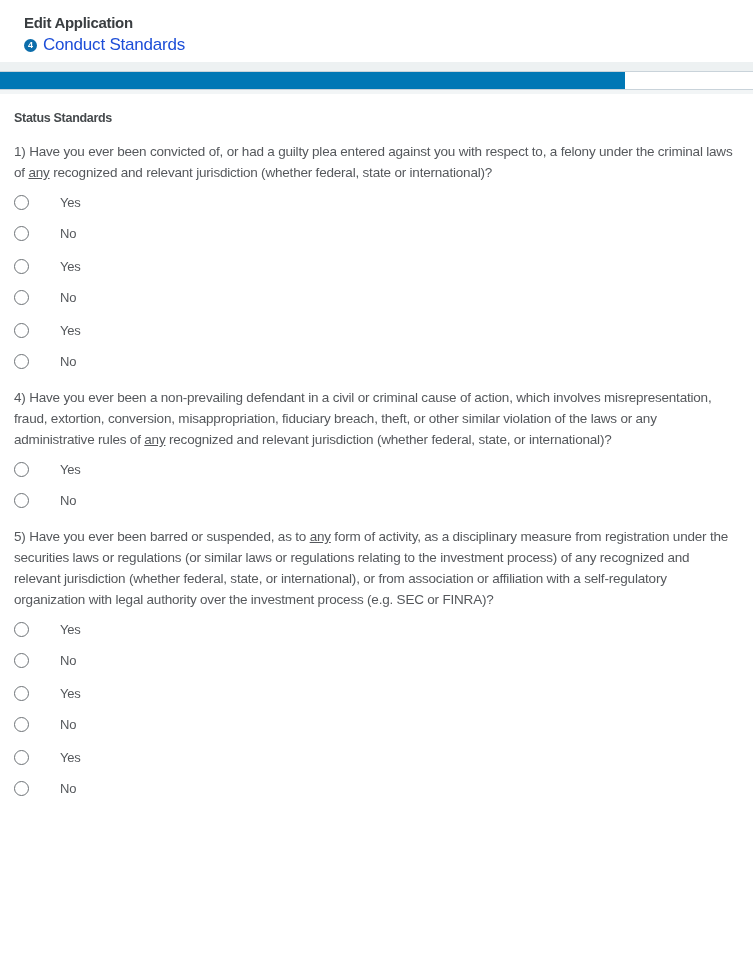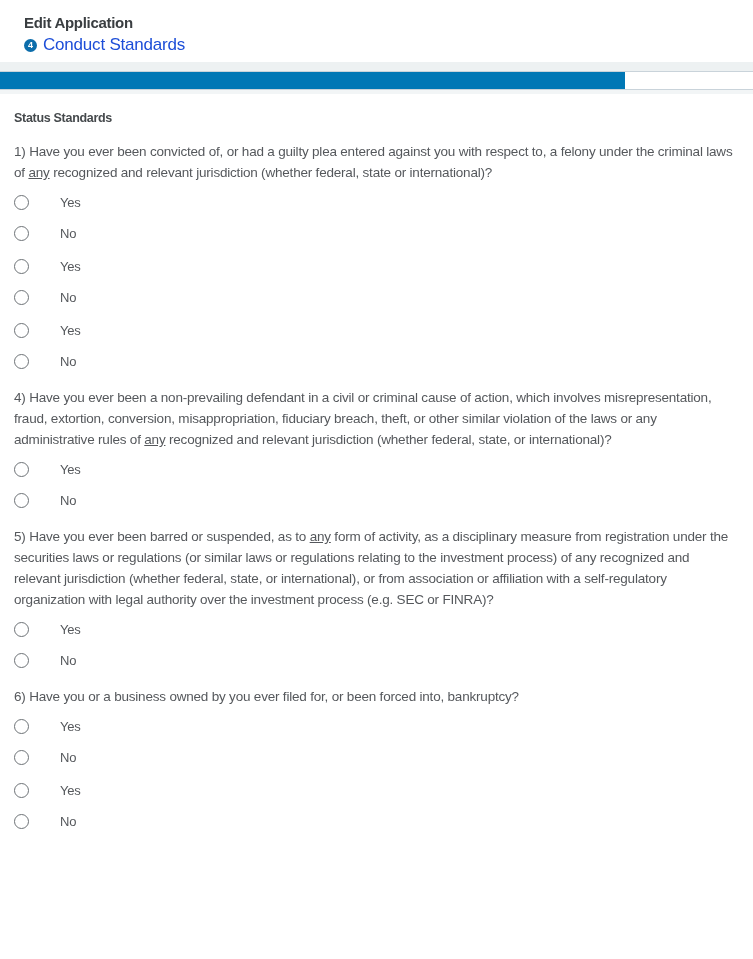--- a/index.html
+++ b/index.html
@@ -142,21 +142,20 @@
         <div class="radio-row">
           <span class="radio-circle"></span>
           <span class="radio-label">Yes</span>
         </div>
         <div class="radio-row">
           <span class="radio-circle"></span>
           <span class="radio-label">No</span>
         </div>
       </div>
       <div class="question">
-        <div class="question-text"><span>6) Have you or a business owned by you ever filed for, or been forced into, bankruptcy?</span></div>
         <div class="radio-row">
           <span class="radio-circle"></span>
           <span class="radio-label">Yes</span>
         </div>
         <div class="radio-row">
           <span class="radio-circle"></span>
           <span class="radio-label">No</span>
         </div>
       </div>
       <div class="question">

